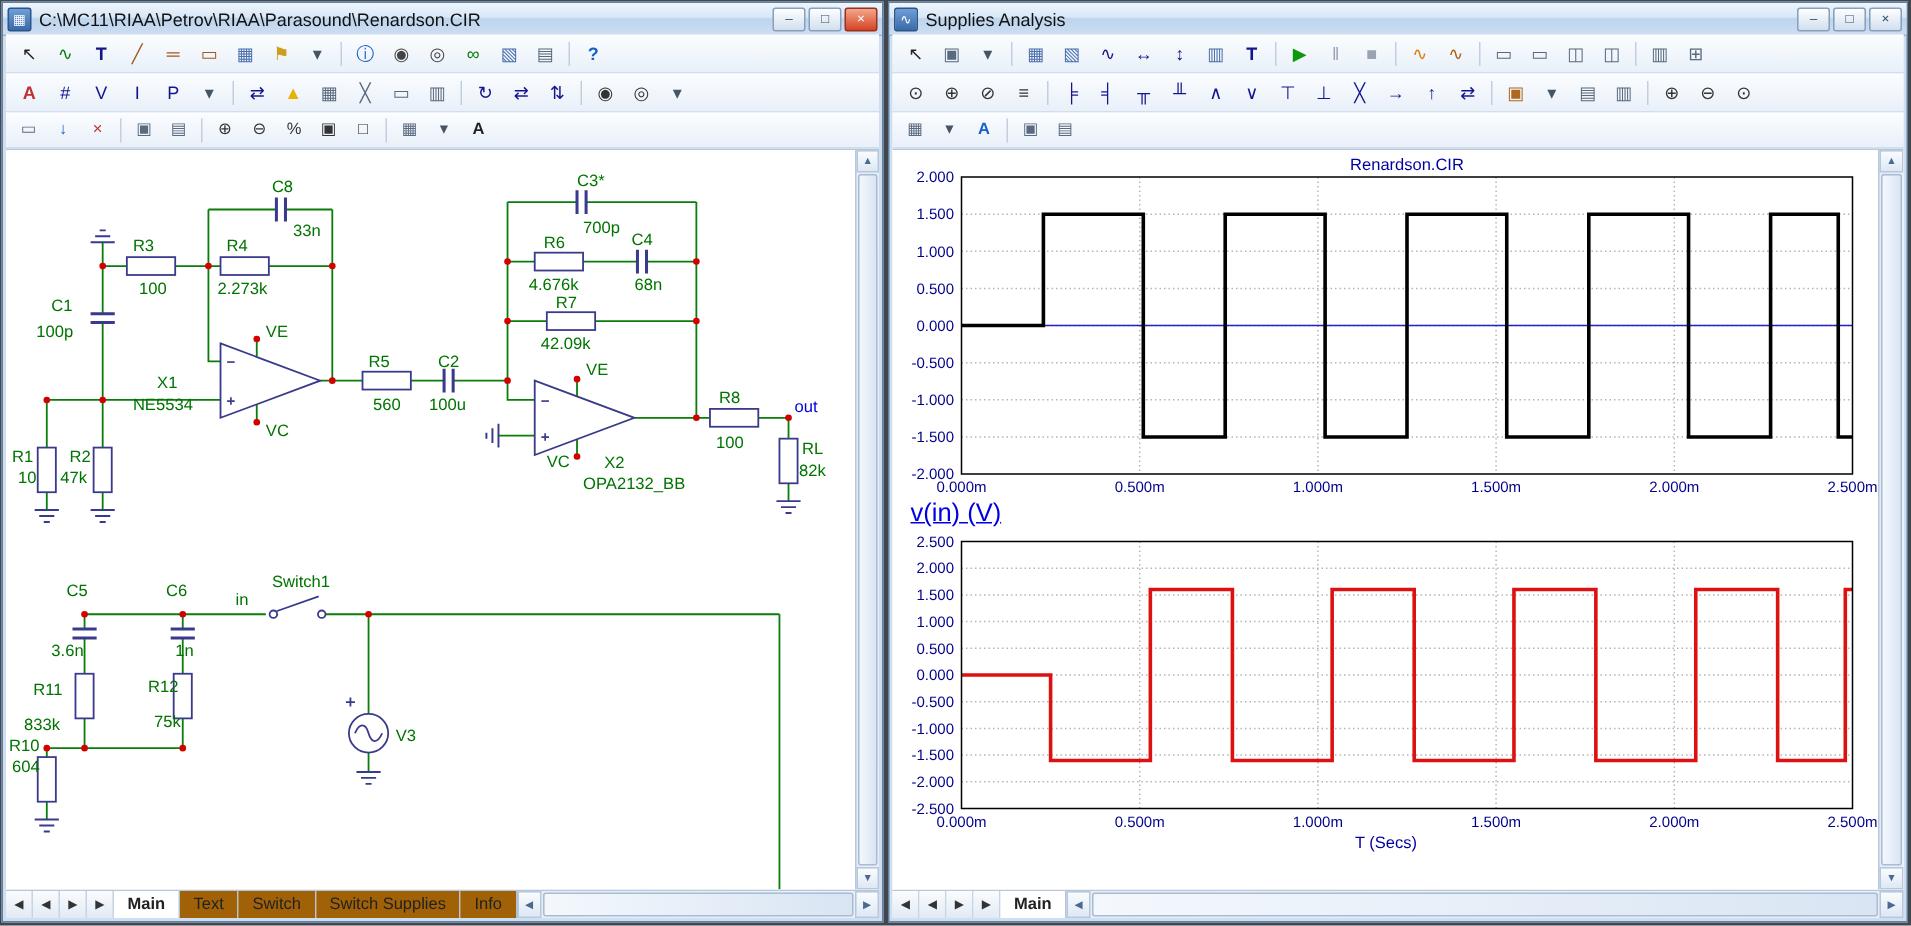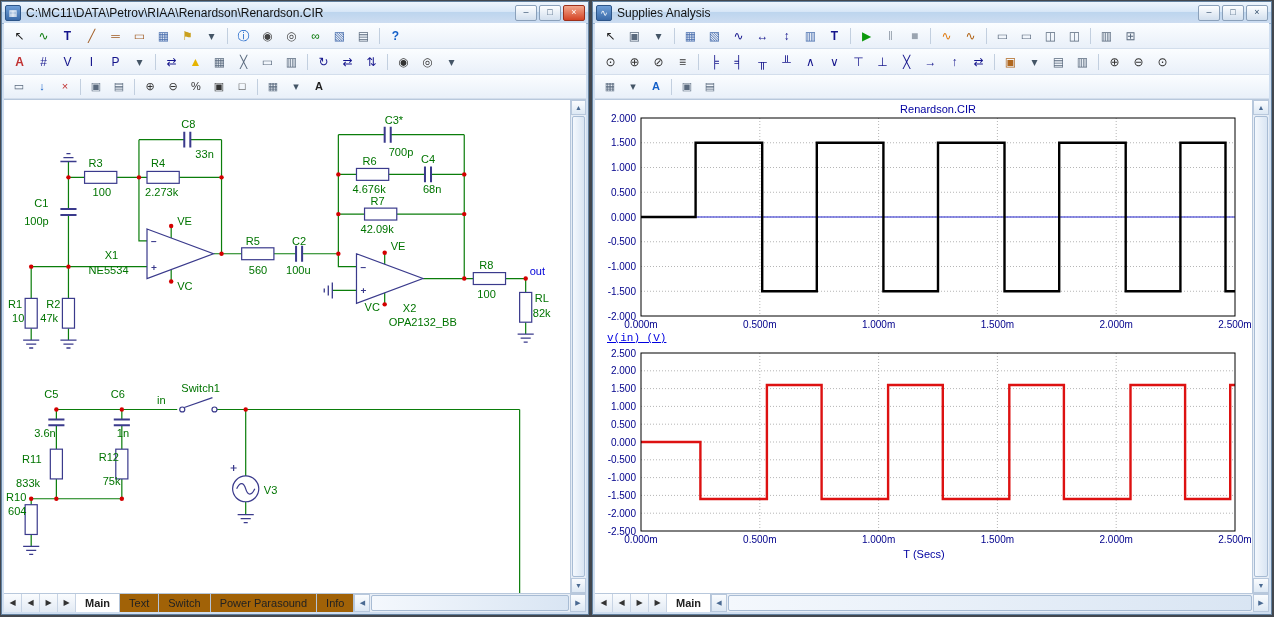--- a/index.html
+++ b/index.html
@@ -62,32 +62,32 @@
   .tab.active{background:#fff;font-weight:bold;}
   .hscroll{flex:1;display:flex;align-items:stretch;}
   .hscroll .sarrow{height:auto;width:16px;}
   .hscroll .strack{flex:1;}
 
   .plots{position:absolute;left:0;top:0;right:16px;bottom:0;background:#fff;}
   .chart{display:block;}
   .chart svg{display:block;}
   .tick{font-size:10px;fill:#00008b;font-family:"Liberation Sans",sans-serif;}
   .ctitle{font-size:11px;fill:#0000a0;font-family:"Liberation Sans",sans-serif;}
-  .trace-label{font-size:11px;margin:0 0 3px 12px;text-decoration:underline;font-family:Liberation Mono, monospace;}
+  .trace-label{font-size:17px;margin:0 0 3px 12px;text-decoration:underline;}
   .lab-blue{color:#0000e0;}
   .lab-red{color:#dd1111;}
   .xaxis-label{text-align:center;color:#0000a0;font-size:11px;margin-top:1px;}
 </style>
 </head>
 <body>
 
 <div class="window" id="left-window">
   <div class="titlebar">
     <span class="title-icon">▦</span>
-    <span class="title-text">C:\MC11\DATA\Petrov\RIAA\Renardson\Renardson.CIR</span>
+    <span class="title-text">C:\MC11\RIAA\Petrov\RIAA\Parasound\Renardson.CIR</span>
     <span class="wbtns">
         <span class="wbtn">–</span>
         <span class="wbtn">□</span>
         <span class="wbtn close-red">×</span>
       </span>
   </div>
   <div class="win-body">
     <div class="tbar">
         <span class="ticon" style="color: rgb(34, 34, 34);">↖</span>
         <span class="ticon" style="color: rgb(10, 122, 10);">∿</span>
@@ -276,21 +276,21 @@
       <span class="navs">
           <span class="ticon" style="color: rgb(51, 51, 51);">◀</span>
           <span class="ticon" style="color: rgb(51, 51, 51);">◀</span>
           <span class="ticon" style="color: rgb(51, 51, 51);">▶</span>
           <span class="ticon" style="color: rgb(51, 51, 51);">▶</span>
         </span>
       <span class="tabsrow">
           <span class="tab active">Main</span>
           <span class="tab">Text</span>
           <span class="tab">Switch</span>
-          <span class="tab">Power Parasound</span>
+          <span class="tab">Switch Supplies</span>
           <span class="tab">Info</span>
         </span>
       <div class="hscroll">
         <span class="sarrow">◀</span>
         <span class="strack">
             <span class="sthumb"></span>
           </span>
         <span class="sarrow">▶</span>
       </div>
     </div>

